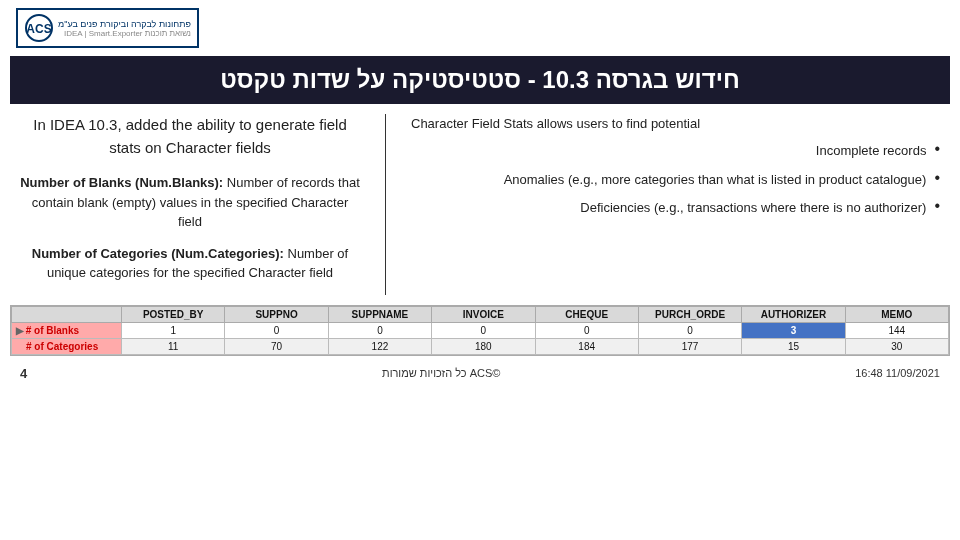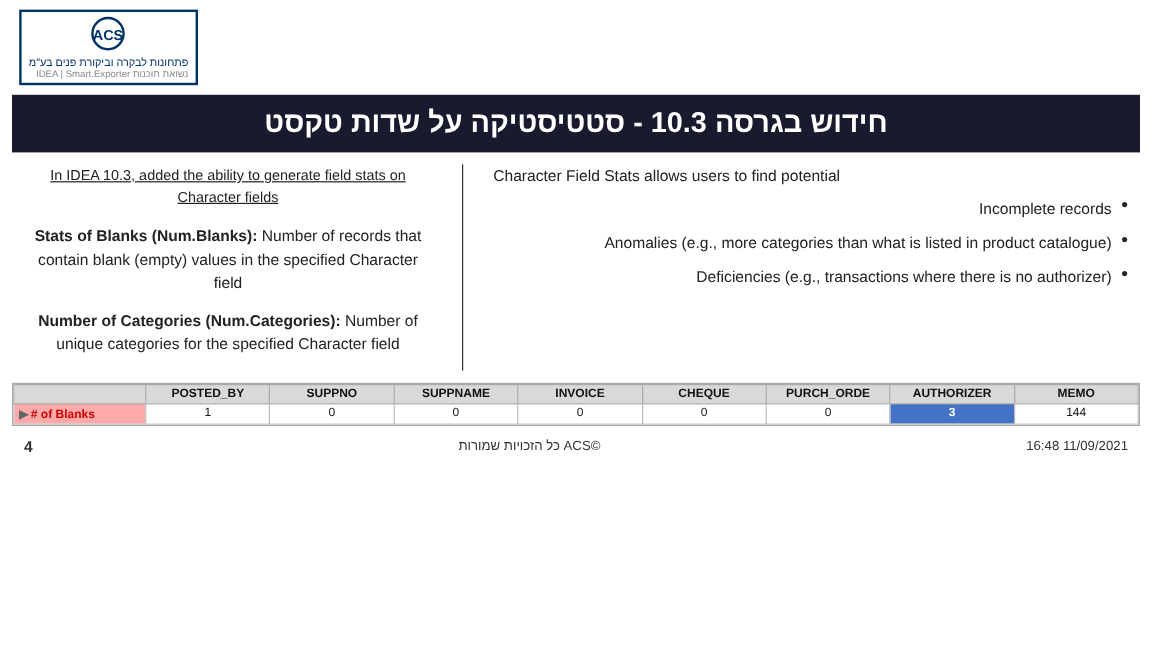--- a/index.html
+++ b/index.html
@@ -19,21 +19,20 @@
       align-items: center;
       padding: 8px 16px 4px 16px;
       gap: 10px;
     }
     .logo-box {
       display: flex;
       align-items: center;
       border: 2px solid #003366;
       padding: 3px 6px;
       gap: 4px;
-      flex-direction: column;
     }
     .logo-hebrew-block {
       display: flex;
       flex-direction: column;
       font-size: 9px;
       color: #003366;
       direction: rtl;
       text-align: right;
     }
 
@@ -63,22 +62,21 @@
       width: 340px;
       flex-shrink: 0;
       text-align: center;
       font-size: 13px;
       line-height: 1.5;
       color: #222;
     }
 
     .left-intro {
       margin-bottom: 14px;
-      font-size: 12px;
-      text-decoration: underline;
+      font-size: 15px;
     }
 
     .left-item {
       margin-bottom: 12px;
       text-align: center;
     }
 
     .left-item-title {
       font-weight: bold;
     }
@@ -228,21 +226,21 @@
 <div class="title-bar">
   <span>חידוש בגרסה 10.3 - סטטיסטיקה על שדות טקסט</span>
 </div>
 
 <div class="content">
 
   <div class="left-col">
     <p class="left-intro">In IDEA 10.3, added the ability to generate field stats on Character fields</p>
 
     <div class="left-item">
-      <span class="left-item-title">Stats of Blanks (Num.Blanks):</span>
+      <span class="left-item-title">Number of Blanks (Num.Blanks):</span>
       <span> Number of records that contain blank (empty) values in the specified Character field</span>
     </div>
 
     <div class="left-item">
       <span class="left-item-title">Number of Categories (Num.Categories):</span>
       <span> Number of unique categories for the specified Character field</span>
     </div>
   </div>
 
   <div class="divider"></div>
@@ -285,20 +283,31 @@
           <td class="col-char-stats" style="background: rgb(255, 170, 170); color: rgb(204, 0, 0); font-weight: bold; text-align: left;"><span style="color:#666;margin-right:2px;">▶</span># of Blanks</td>
           <td>1</td>
           <td>0</td>
           <td>0</td>
           <td>0</td>
           <td>0</td>
           <td>0</td>
           <td style="background: rgb(68, 114, 196); color: rgb(255, 255, 255); font-weight: bold;">3</td>
           <td>144</td>
         </tr>
+        <tr>
+          <td class="col-char-stats" style="background: rgb(255, 170, 170); color: rgb(204, 0, 0); font-weight: bold; text-align: left;"><span style="margin-right:10px;"></span># of Categories</td>
+          <td>11</td>
+          <td>70</td>
+          <td>122</td>
+          <td>180</td>
+          <td>184</td>
+          <td>177</td>
+          <td>15</td>
+          <td>30</td>
+        </tr>
       </tbody>
   </table>
 </div>
 
 <div class="footer">
   <span class="footer-page">4</span>
   <span class="footer-copyright">©ACS כל הזכויות שמורות</span>
   <span class="footer-datetime">16:48 11/09/2021</span>
 </div>
 

